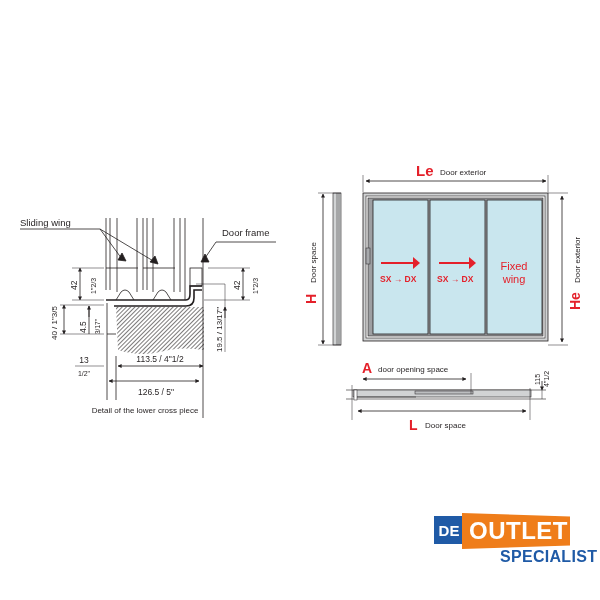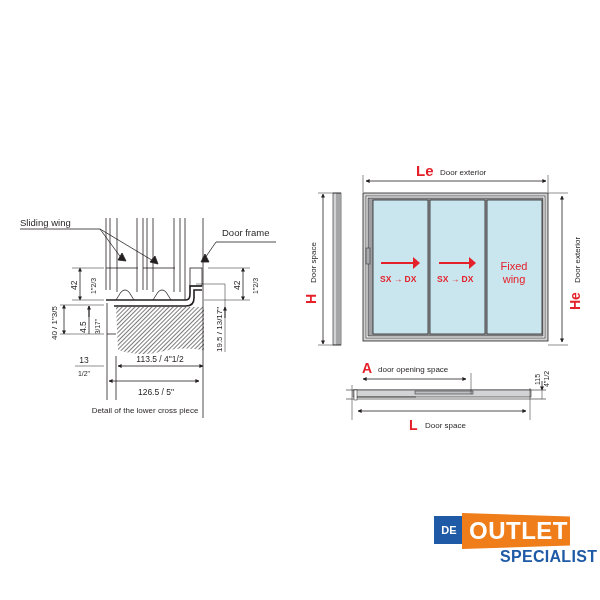--- a/index.html
+++ b/index.html
@@ -3,21 +3,21 @@
   <meta charset="utf-8">
   <style>
     html, body { margin: 0; padding: 0; background: #ffffff; }
     body { width: 600px; height: 600px; position: relative; overflow: hidden;
            font-family: "Liberation Sans", sans-serif; color: #231f20; }
     svg { position: absolute; left: 0; top: 0; }
     .lbl { font-family: "Liberation Sans", sans-serif; fill: #231f20; }
     .red { fill: #e4202a; font-weight: bold; }
     .logo { position: absolute; left: 434px; top: 513px; width: 160px; height: 52px; }
     .logo-de { position: absolute; left: 0; top: 3px; width: 30px; height: 28px; background: #1f5aa6;
-               color: #fff; font-weight: bold; font-size: 11px; display: flex; align-items: center; justify-content: center; }
+               color: #fff; font-weight: bold; font-size: 15px; display: flex; align-items: center; justify-content: center; }
     .logo-outlet { position: absolute; left: 28px; top: 0; width: 108px; height: 36px; background: #ef7d1a;
                    color: #fff; font-weight: bold; font-size: 24px; display: flex; align-items: center;
                    padding-left: 7px; box-sizing: border-box; letter-spacing: 0.5px;
                    clip-path: polygon(0 0, 100% 10%, 100% 90%, 0 100%); }
     .logo-spec { position: absolute; left: 66px; top: 35px; color: #1f5aa6; font-weight: bold; font-size: 16px; letter-spacing: 0.3px; }
   </style>
 </head>
 <body>
 
 <svg width="600" height="600" viewBox="0 0 600 600">

